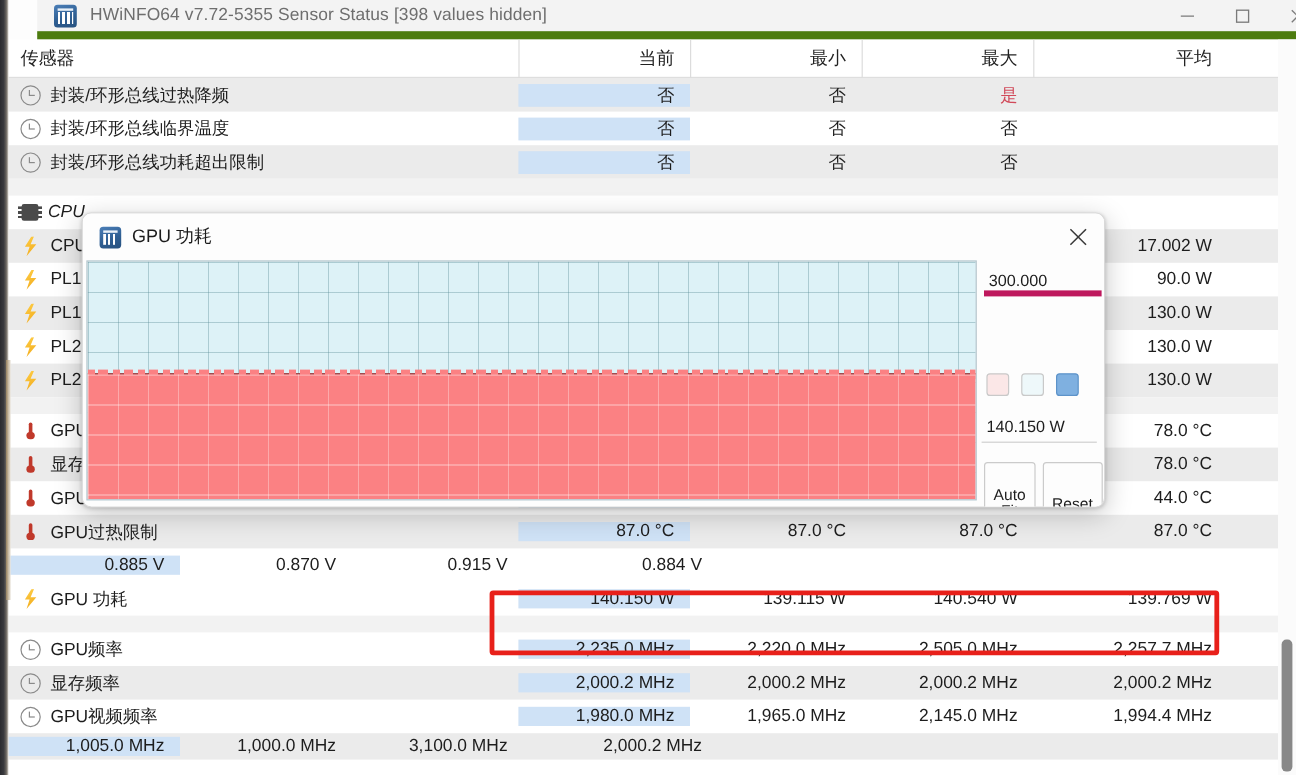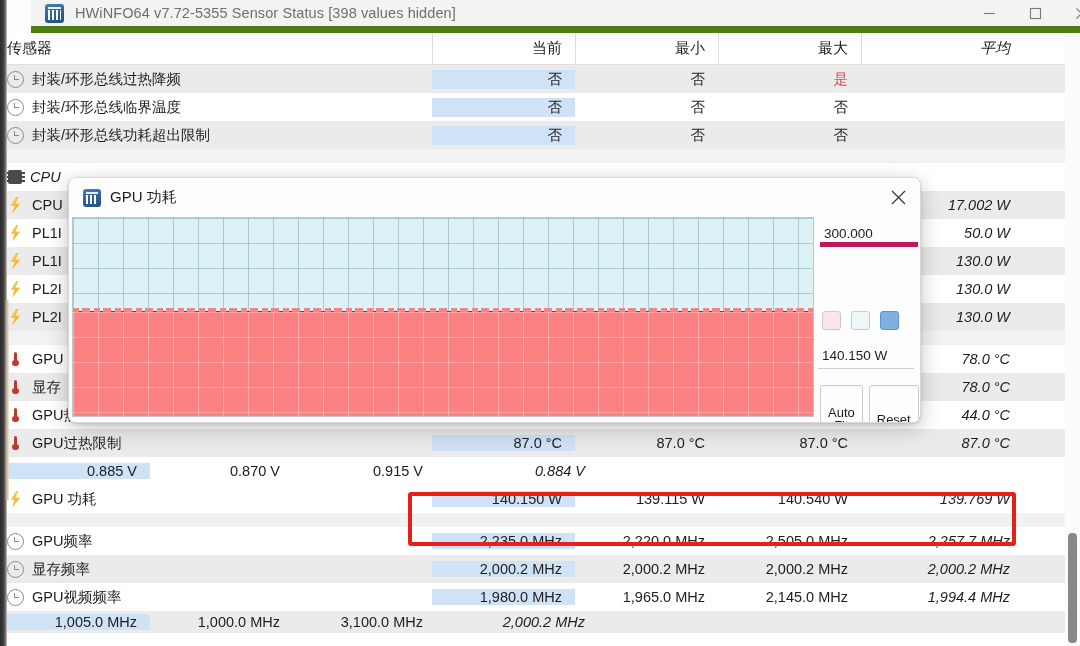--- a/index.html
+++ b/index.html
@@ -90,30 +90,30 @@
     color: #222;
     background: #ffffff;
     border-bottom: 1px solid #dedede;
   }
   .row.alt { background: #f2f2f2; }
   .row.shade { background: #ebebeb; }
   .row.spacer { height: 14px; background: #ffffff; }
   .row.spacer.alt { background: #f2f2f2; }
 
   .c-name {
-    width: 425px; 
+    width: 425px; padding-left: 10px;
     display: flex; align-items: center; gap: 8px;
     white-space: nowrap; overflow: hidden;
   }
   .c-val {
     width: 143px; text-align: right; padding-right: 13px;
     white-space: nowrap;
   }
   .c-val.cur { background: #cfe2f6; }
-  .c-val.wide { width: 162px; font-style: italic; }
+  .c-val.wide { width: 162px; }
 
   .row.header .c-name,
   .row.header .c-val { font-size: 15px; }
   .c-name.ital { font-style: italic; }
 
   .val-red { color: #d14a5a; }
 
   
   .hdr-sep {
     position: absolute; top: 0; width: 1px; height: 32px;
@@ -399,21 +399,21 @@
           <div class="c-val wide">17.002 W</div>
         </div>
         <div class="row">
           <div class="c-name">
             <span class="ic ic-bolt"></span>
             <span>PL1I</span>
           </div>
           <div class="c-val cur"></div>
           <div class="c-val "></div>
           <div class="c-val "></div>
-          <div class="c-val wide">50.0 W</div>
+          <div class="c-val wide">90.0 W</div>
         </div>
         <div class="row shade">
           <div class="c-name">
             <span class="ic ic-bolt"></span>
             <span>PL1I</span>
           </div>
           <div class="c-val cur"></div>
           <div class="c-val "></div>
           <div class="c-val "></div>
           <div class="c-val wide">130.0 W</div>

